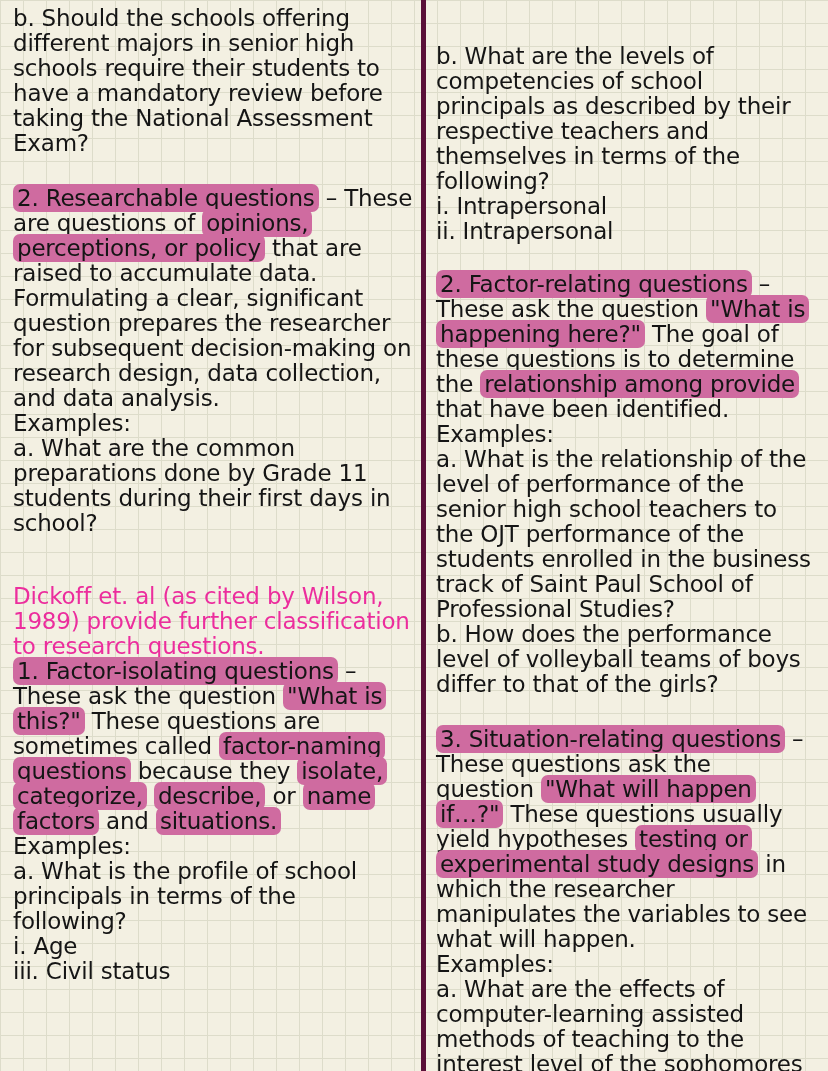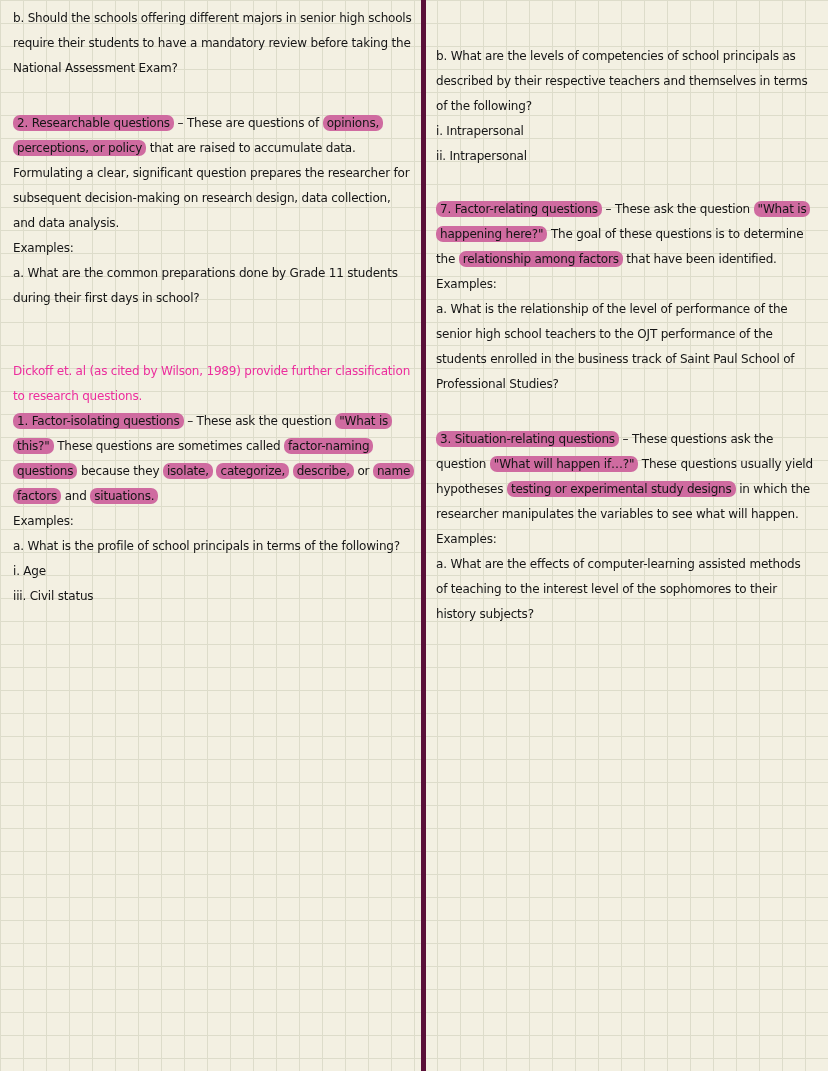--- a/index.html
+++ b/index.html
@@ -19,21 +19,21 @@
   .divider {
     position: absolute;
     top: 0;
     bottom: 0;
     left: 421px;
     width: 5px;
     background: var(--divider, #5a1038);
   }
   .col {
     position: absolute;
-    font-size: 12px;
+    font-size: 23px;
     line-height: 25px;
     letter-spacing: -0.2px;
   }
   .col-left  { left: 13px;  top: 6px;  width: 403px; }
   .col-right { left: 436px; top: 44px; width: 378px; }
   p.line { margin: 0; }
   .gap { width: 100%; }
   .plain { color: var(--text, #151515); }
   .hl {
     background: var(--highlight, #cf6ba0);
@@ -61,20 +61,21 @@
     <p class="line"><span class="plain">Examples:</span></p>
     <p class="line"><span class="plain">a. What is the profile of school principals in terms of the following?</span></p>
     <p class="line"><span class="plain">i. Age</span></p>
     <p class="line"><span class="plain">iii. Civil status</span></p>
   </div>
 <div class="col col-right">
     <p class="line"><span class="plain">b. What are the levels of competencies of school principals as described by their respective teachers and themselves in terms of the following?</span></p>
     <p class="line"><span class="plain">i. Intrapersonal</span></p>
     <p class="line"><span class="plain">ii. Intrapersonal</span></p>
     <div class="gap" style="height: 28px;"></div>
-    <p class="line"><span class="hl">7. Factor-relating questions</span><span class="plain"> – These ask the question </span><span class="hl">"What is happening here?"</span><span class="plain"> The goal of these questions is to determine the </span><span class="hl">relationship among factors</span><span class="plain"> that have been identified.</span></p>
+    <p class="line"><span class="hl">2. Factor-relating questions</span><span class="plain"> – These ask the question </span><span class="hl">"What is happening here?"</span><span class="plain"> The goal of these questions is to determine the </span><span class="hl">relationship among provide</span><span class="plain"> that have been identified.</span></p>
     <p class="line"><span class="plain">Examples:</span></p>
     <p class="line"><span class="plain">a. What is the relationship of the level of performance of the senior high school teachers to the OJT performance of the students enrolled in the business track of Saint Paul School of Professional Studies?</span></p>
+    <p class="line"><span class="plain">b. How does the performance level of volleyball teams of boys differ to that of the girls?</span></p>
     <div class="gap" style="height: 30px;"></div>
     <p class="line"><span class="hl">3. Situation-relating questions</span><span class="plain"> – These questions ask the question </span><span class="hl">"What will happen if…?"</span><span class="plain"> These questions usually yield hypotheses </span><span class="hl">testing or experimental study designs</span><span class="plain"> in which the researcher manipulates the variables to see what will happen.</span></p>
     <p class="line"><span class="plain">Examples:</span></p>
     <p class="line"><span class="plain">a. What are the effects of computer-learning assisted methods of teaching to the interest level of the sophomores to their history subjects?</span></p>
   </div>
 
 </body></html>

